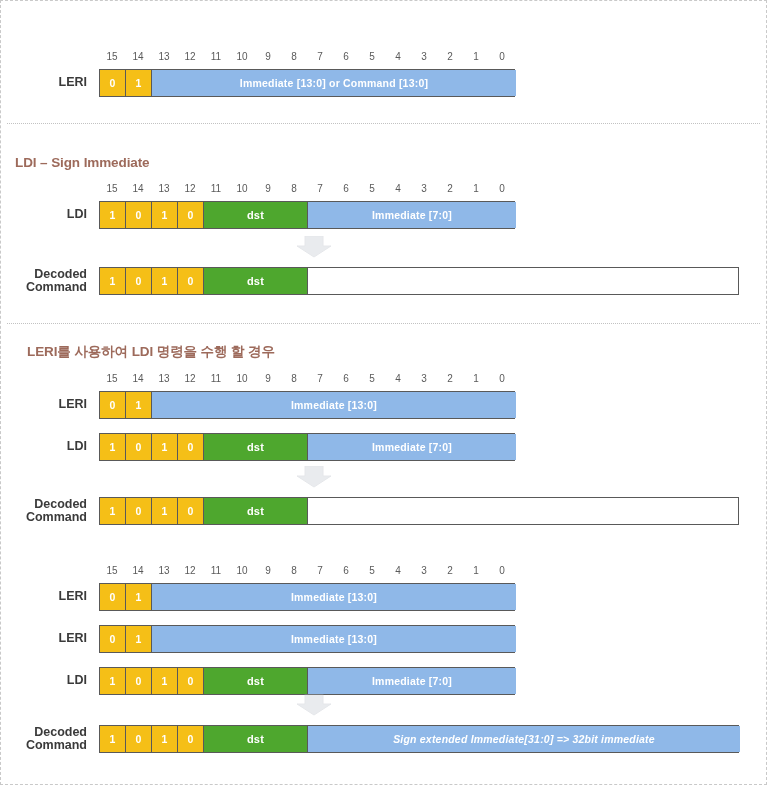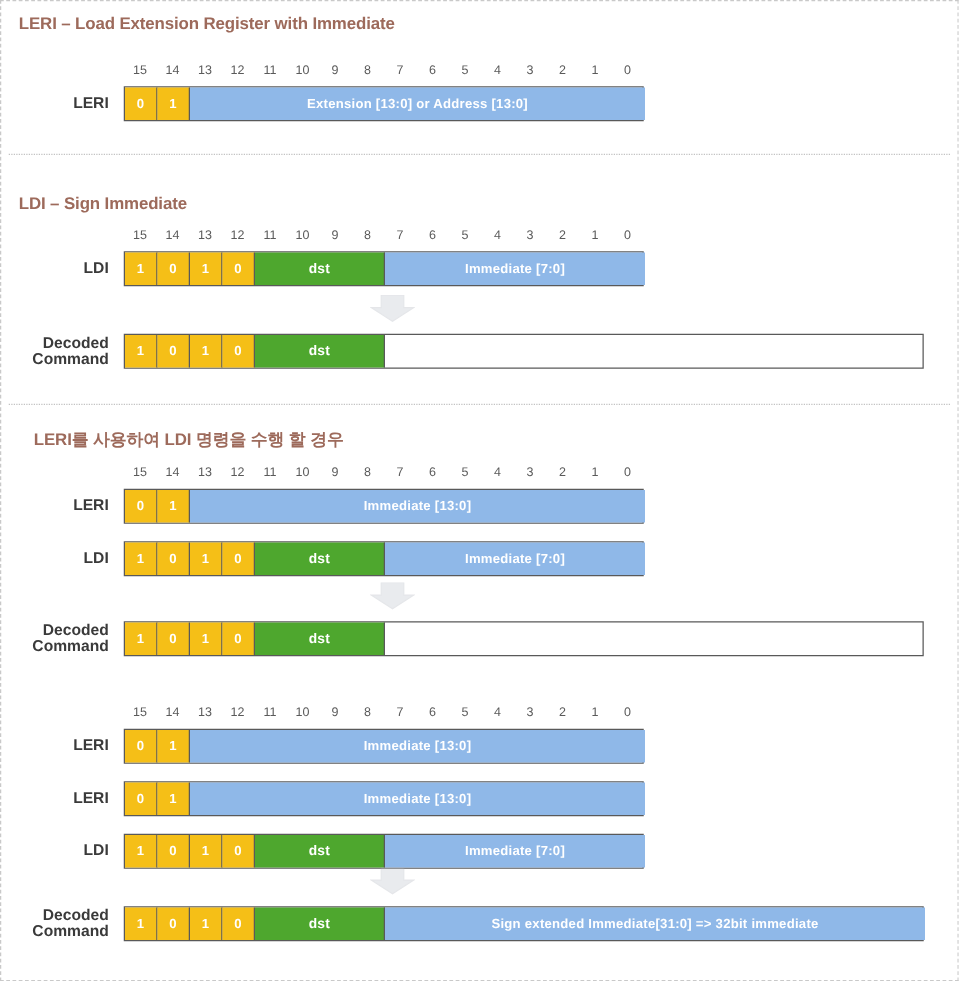--- a/index.html
+++ b/index.html
@@ -168,28 +168,27 @@
       <div class="tick" style="left: 182px;">8</div>
       <div class="tick" style="left: 208px;">7</div>
       <div class="tick" style="left: 234px;">6</div>
       <div class="tick" style="left: 260px;">5</div>
       <div class="tick" style="left: 286px;">4</div>
       <div class="tick" style="left: 312px;">3</div>
       <div class="tick" style="left: 338px;">2</div>
       <div class="tick" style="left: 364px;">1</div>
       <div class="tick" style="left: 390px;">0</div>
     </div>
-    <div class="sec-title" style="left: 14px; top: 10px;">LERI – Load Extension Register with Immediate</div>
     <div class="sec-title" style="left: 14px; top: 154px;">LDI – Sign Immediate</div>
     <div class="sec-title" style="left: 26px; top: 342px;">LERI를 사용하여 LDI 명령을 수행 할 경우</div>
     <div class="rowlabel" style="left: 18px; width: 68px; top: 75px;">LERI</div>
     <div class="bar" style="left: 98px; top: 68px; width: 416px;">
       <div class="cell op" style="width: 26px; flex: 0 0 26px;">0</div>
       <div class="cell op" style="width: 26px; flex: 0 0 26px;">1</div>
-      <div class="cell imm last" style="width: 364px; flex: 0 0 364px;">Extension [13:0] or Address [13:0]</div>
+      <div class="cell imm last" style="width: 364px; flex: 0 0 364px;">Immediate [13:0] or Command [13:0]</div>
     </div>
     <div class="rowlabel" style="left: 18px; width: 68px; top: 207px;">LDI</div>
     <div class="bar" style="left: 98px; top: 200px; width: 416px;">
       <div class="cell op" style="width: 26px; flex: 0 0 26px;">1</div>
       <div class="cell op" style="width: 26px; flex: 0 0 26px;">0</div>
       <div class="cell op" style="width: 26px; flex: 0 0 26px;">1</div>
       <div class="cell op" style="width: 26px; flex: 0 0 26px;">0</div>
       <div class="cell dst" style="width: 104px; flex: 0 0 104px;">dst</div>
       <div class="cell imm last" style="width: 208px; flex: 0 0 208px;">Immediate [7:0]</div>
     </div>
@@ -248,21 +247,21 @@
       <div class="cell imm last" style="width: 208px; flex: 0 0 208px;">Immediate [7:0]</div>
     </div>
     <div class="rowlabel" style="left: 18px; width: 68px; top: 725px;">Decoded
 Command</div>
     <div class="bar" style="left: 98px; top: 724px; width: 640px;">
       <div class="cell op" style="width: 26px; flex: 0 0 26px;">1</div>
       <div class="cell op" style="width: 26px; flex: 0 0 26px;">0</div>
       <div class="cell op" style="width: 26px; flex: 0 0 26px;">1</div>
       <div class="cell op" style="width: 26px; flex: 0 0 26px;">0</div>
       <div class="cell dst" style="width: 104px; flex: 0 0 104px;">dst</div>
-      <div class="cell imm last" style="width: 432px; flex: 0 0 432px;">Sign extended Immediate[31:0] =&gt; 32bit immediate</div>
+      <div class="cell imm last" style="width: 432px; flex: 0 0 432px; font-style: italic;">Sign extended Immediate[31:0] =&gt; 32bit immediate</div>
     </div>
     <div class="arrow" style="left: 295px; top: 235px;"><svg width="36" height="22" viewBox="0 0 36 22" xmlns="http://www.w3.org/2000/svg">
         <polygon points="9,0 27,0 27,10 35,10 18,21 1,10 9,10" fill="#b9bfc9" stroke="#aab0ba" stroke-width="1"></polygon>
       </svg></div>
     <div class="arrow" style="left: 295px; top: 465px;"><svg width="36" height="22" viewBox="0 0 36 22" xmlns="http://www.w3.org/2000/svg">
         <polygon points="9,0 27,0 27,10 35,10 18,21 1,10 9,10" fill="#b9bfc9" stroke="#aab0ba" stroke-width="1"></polygon>
       </svg></div>
     <div class="arrow" style="left: 295px; top: 693px;"><svg width="36" height="22" viewBox="0 0 36 22" xmlns="http://www.w3.org/2000/svg">
         <polygon points="9,0 27,0 27,10 35,10 18,21 1,10 9,10" fill="#b9bfc9" stroke="#aab0ba" stroke-width="1"></polygon>
       </svg></div>

